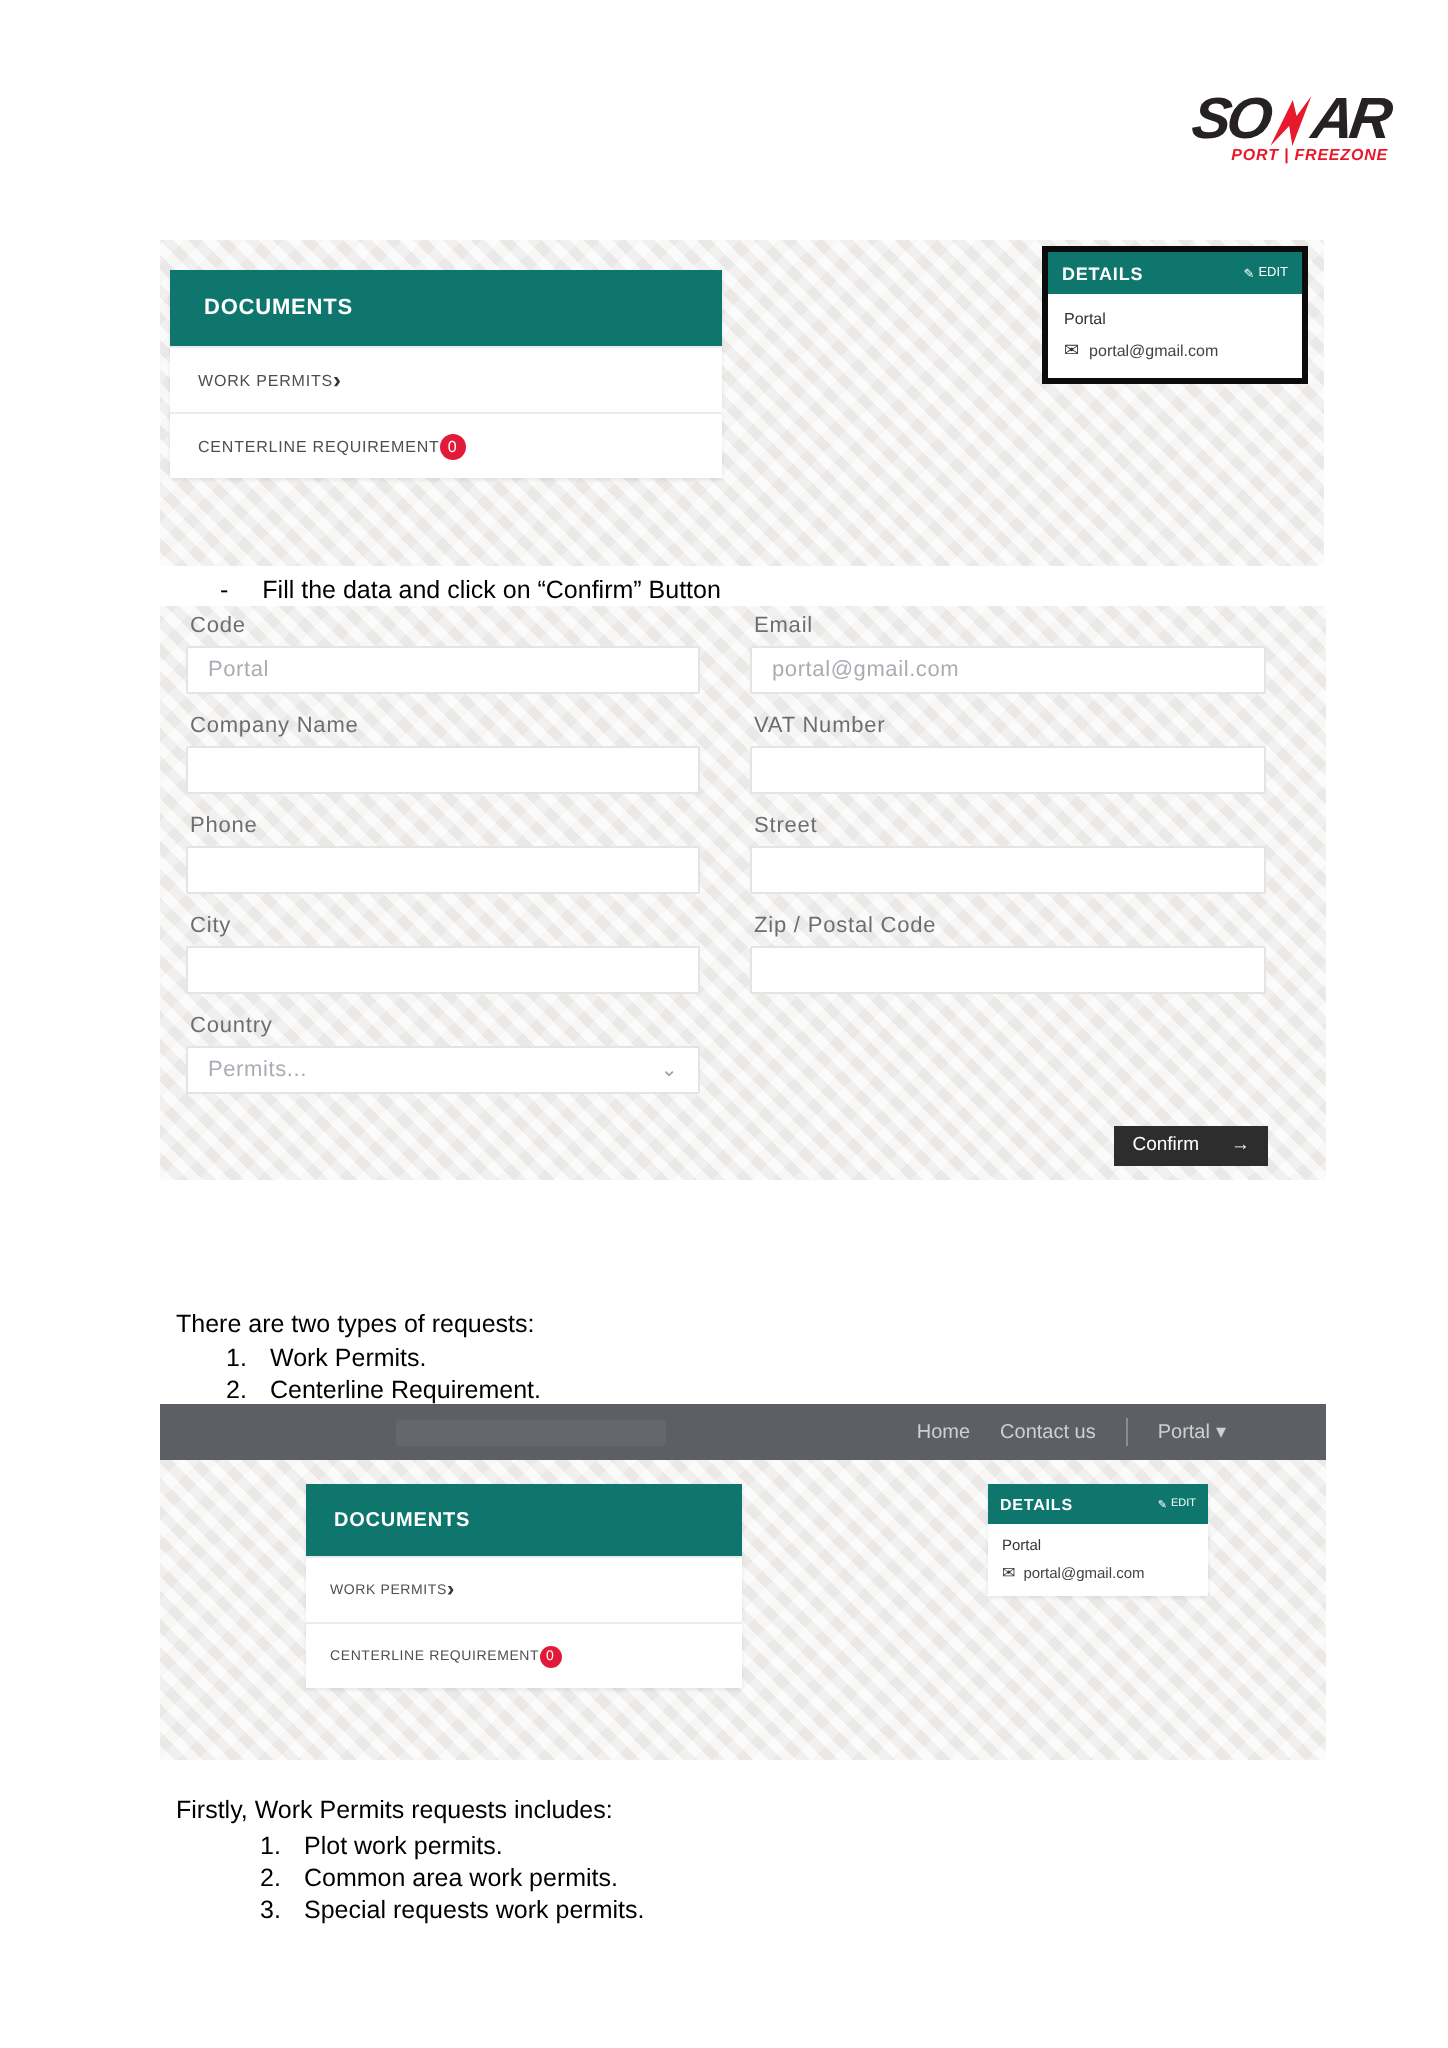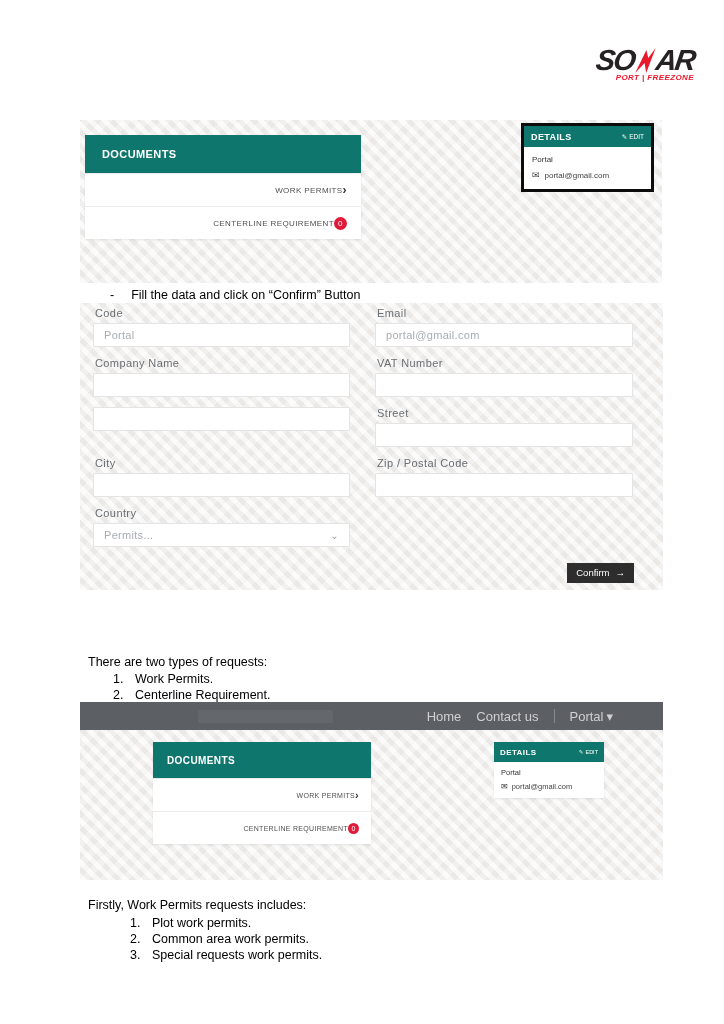--- a/index.html
+++ b/index.html
@@ -24,21 +24,21 @@
     background-color:#f2f1f0;
     background-image:
       repeating-linear-gradient(45deg, rgba(255,255,255,.55) 0 5px, rgba(224,221,219,.28) 5px 10px),
       repeating-linear-gradient(-45deg, rgba(255,255,255,.45) 0 7px, rgba(227,224,222,.22) 7px 14px);
   }
 
   
   .panel { background:#fff; box-shadow:0 1px 2px rgba(0,0,0,.08); }
   .panel-head { background:#0f766e; color:#fff; display:flex; align-items:center; }
   .panel-title { font-weight:bold; letter-spacing:.4px; }
-  .panel-row { background:#fff; display:flex; align-items:center; justify-content:flex-end;
+  .panel-row { background:#fff; display:flex; align-items:center; justify-content:flex-start;
                border-top:1px solid #ececec; color:#4f4f4f; }
   .chev { color:#333; font-weight:bold; }
   .badge { background:#e11a3a; color:#fff; border-radius:50%; display:flex;
            align-items:center; justify-content:center; }
 
   
   .shot1 { position:absolute; left:80px; top:120px; width:582px; height:163px; }
   .s1-docs { position:absolute; left:5px; top:15px; width:276px; }
   .s1-docs .panel-head { height:38px; padding-left:17px; }
   .s1-docs .panel-title { font-size:11px; }
@@ -63,41 +63,41 @@
   .form-grid { position:absolute; left:13px; top:4px; display:grid;
                grid-template-columns:257px 258px; column-gap:25px; }
   .field { margin-bottom:10px; }
   .f-label { font-size:11px; color:#6a6e72; letter-spacing:.4px; margin:0 0 4px 2px; }
   .f-input { height:24px; background:#fff; border:1px solid #e4e4e4; border-radius:1px;
              font-size:11px; color:#a8adb3; letter-spacing:.3px; padding:0 10px;
              display:flex; align-items:center; }
   .f-select { justify-content:space-between; }
   .sel-chev { color:#9aa0a6; font-size:10px; }
   .confirm-btn { position:absolute; right:29px; top:260px; background:#2d2d2d; color:#fff;
-                 font-size:9.5px; padding:4px 9px 5px; display:flex; align-items:center; gap:6px;
+                 font-size:9.5px; padding:4px 9px 5px; display:flex; align-items:center; gap:16px;
                  border:none; cursor:pointer; }
 
   
   .doc-par { position:absolute; left:88px; top:605px; width:552px; font-size:12.5px;
              line-height:16.5px; color:#000; text-align:justify; }
   .doc-types-intro { position:absolute; left:88px; top:655px; font-size:12.5px; color:#000; }
   .doc-list { position:absolute; font-size:12.5px; color:#000; }
   .doc-list .li { display:flex; line-height:16px; }
   .doc-list .num { width:22px; }
   .list-types { left:113px; top:671px; }
   .list-permits { left:130px; top:915px; }
   .footer-intro { position:absolute; left:88px; top:898px; font-size:12.5px; color:#000; }
 
   
   .shot3 { position:absolute; left:80px; top:702px; width:583px; height:178px; }
   .navbar { height:28px; background:#5c5f64; display:flex; align-items:center; }
   .nav-logo-faint { width:135px; height:13px; margin-left:118px; border-radius:2px;
                     background:rgba(255,255,255,.05); }
   .nav-right { margin-left:auto; margin-right:50px; display:flex; align-items:center; gap:15px;
-               font-size:13px; color:#cfd0d2; }
+               font-size:10px; color:#cfd0d2; }
   .nav-div { width:1px; height:14px; background:rgba(255,255,255,.28); }
   .nav-user { display:flex; align-items:center; gap:3px; }
   .s3-body { position:relative; height:150px; }
   .s3-docs { position:absolute; left:73px; top:12px; width:218px; }
   .s3-docs .panel-head { height:36px; padding-left:14px; }
   .s3-docs .panel-title { font-size:10px; }
   .s3-docs .panel-row { height:33px; padding:0 12px; font-size:7px; letter-spacing:.3px; }
   .s3-docs .chev { font-size:11px; }
   .s3-docs .badge { width:11px; height:11px; font-size:7px; }
   .s3-details { position:absolute; left:414px; top:12px; width:110px; background:#fff; }
@@ -177,20 +177,21 @@
       <div class="field">
         <div class="f-label">Company Name</div>
         <div class="f-input"></div>
       </div>
       <div class="field">
         <div class="f-label">VAT Number</div>
         <div class="f-input"></div>
       </div>
 
       <div class="field">
+        <div class="f-label">Phone</div>
         <div class="f-input"></div>
       </div>
       <div class="field">
         <div class="f-label">Street</div>
         <div class="f-input"></div>
       </div>
 
       <div class="field">
         <div class="f-label">City</div>
         <div class="f-input"></div>

